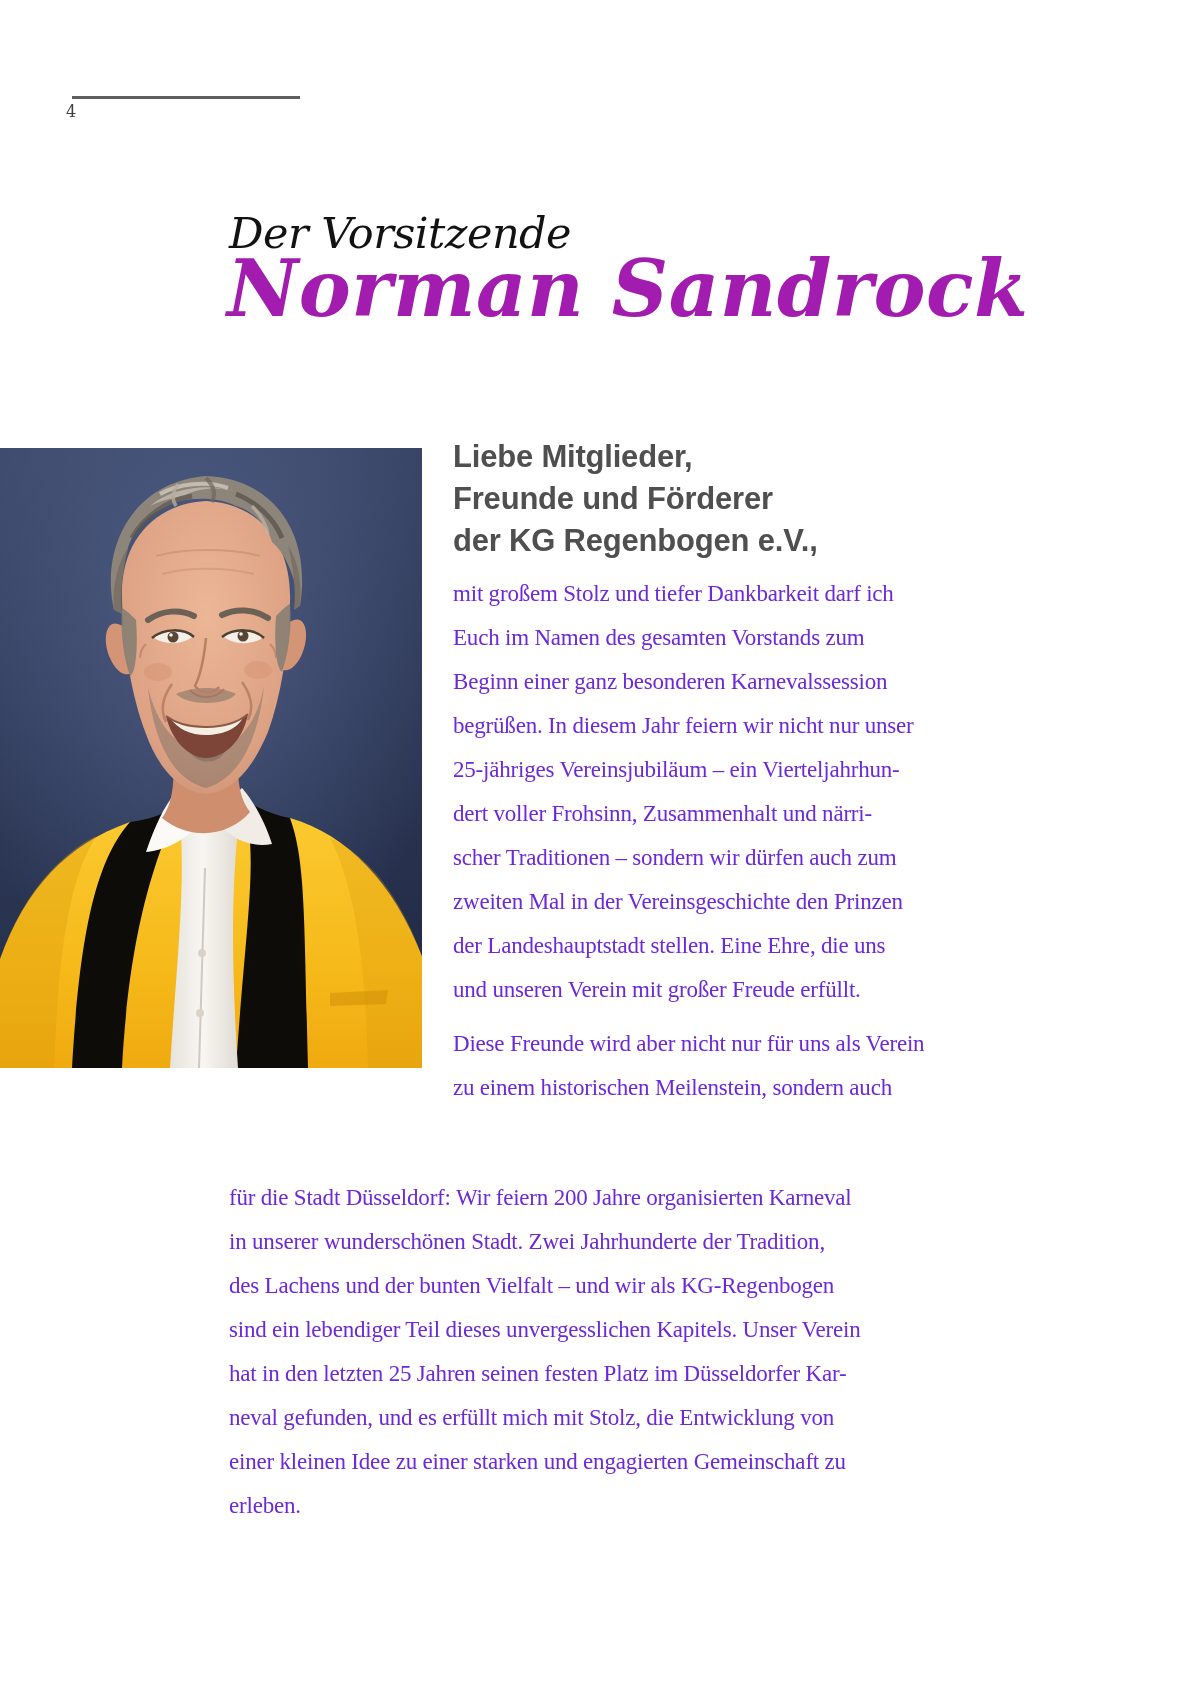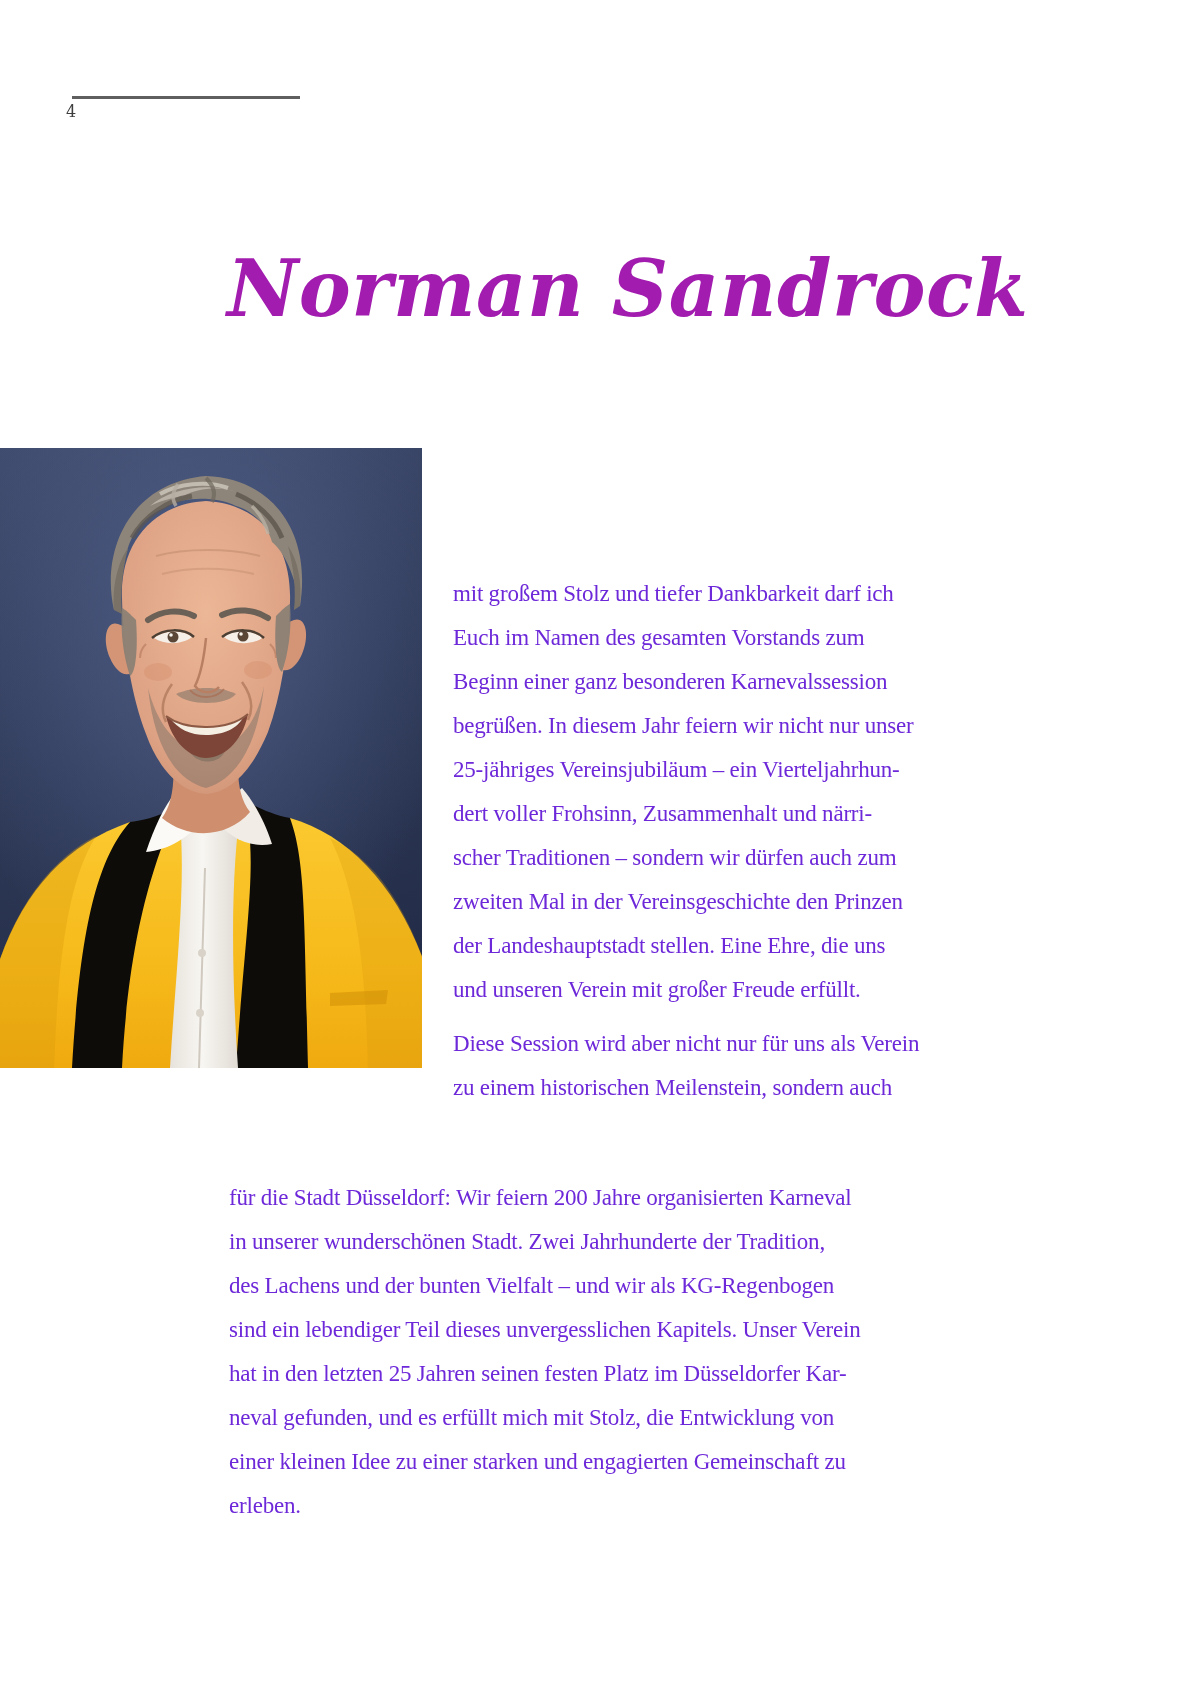--- a/index.html
+++ b/index.html
@@ -61,20 +61,21 @@
   .para2b { left:229px; top:1176px; width:780px; }
 </style>
 </head>
 <body>
 
 <div class="page">
 
   <div class="folio-rule"></div>
   <div class="folio-num">4</div>
 
+  <div class="kicker">Der Vorsitzende</div>
   <h1 class="title" style="color:#a21caf">Norman Sandrock</h1>
 
   <figure class="portrait">
     <svg viewBox="0 0 422 620" xmlns="http://www.w3.org/2000/svg">
       <defs>
         <linearGradient id="bgGrad" x1="0" y1="0" x2="0.2" y2="1">
           <stop offset="0" stop-color="#3e4a6c"></stop>
           <stop offset="0.55" stop-color="#2e3957"></stop>
           <stop offset="1" stop-color="#222c48"></stop>
         </linearGradient>
@@ -171,33 +172,36 @@
       <path d="M 178,36 C 172,44 172,52 176,58" stroke="#b5ada2" stroke-width="3.5" fill="none" opacity="0.8"></path>
       <path d="M 252,58 C 260,66 266,76 268,86" stroke="#beb6aa" stroke-width="3.5" fill="none" opacity="0.7"></path>
       <path d="M 114,162 C 112,138 118,114 128,100 C 122,124 120,146 122,166 Z" fill="#7a7267"></path>
       <path d="M 300,158 C 302,134 298,112 288,98 C 294,122 296,142 294,162 Z" fill="#7a7267"></path>
 
       <path d="M 122,160 C 120,186 124,210 130,228 C 136,224 138,200 136,172 C 130,166 126,162 122,160 Z" fill="#877e73" opacity="0.9"></path>
       <path d="M 290,156 C 292,182 288,206 282,224 C 276,220 274,196 276,168 C 282,162 286,158 290,156 Z" fill="#877e73" opacity="0.9"></path>
     </svg>
   </figure>
 
+  <h2 class="salutation">Liebe Mitglieder,
+Freunde und Förderer
+der KG Regenbogen e.V.,</h2>
 
   <p class="body-text para1">mit großem Stolz und tiefer Dankbarkeit darf ich
 Euch im Namen des gesamten Vorstands zum
 Beginn einer ganz besonderen Karnevalssession
 begrüßen. In diesem Jahr feiern wir nicht nur unser
 25-jähriges Vereinsjubiläum – ein Vierteljahrhun-
 dert voller Frohsinn, Zusammenhalt und närri-
 scher Traditionen – sondern wir dürfen auch zum
 zweiten Mal in der Vereinsgeschichte den Prinzen
 der Landeshauptstadt stellen. Eine Ehre, die uns
 und unseren Verein mit großer Freude erfüllt.</p>
 
-  <p class="body-text para2a">Diese Session wird aber nicht nur für uns als Verein
+  <p class="body-text para2a">Diese Freunde wird aber nicht nur für uns als Verein
 zu einem historischen Meilenstein, sondern auch</p>
 
   <p class="body-text para2b">für die Stadt Düsseldorf: Wir feiern 200 Jahre organisierten Karneval
 in unserer wunderschönen Stadt. Zwei Jahrhunderte der Tradition,
 des Lachens und der bunten Vielfalt – und wir als KG-Regenbogen
 sind ein lebendiger Teil dieses unvergesslichen Kapitels. Unser Verein
 hat in den letzten 25 Jahren seinen festen Platz im Düsseldorfer Kar-
 neval gefunden, und es erfüllt mich mit Stolz, die Entwicklung von
 einer kleinen Idee zu einer starken und engagierten Gemeinschaft zu
 erleben.</p>

